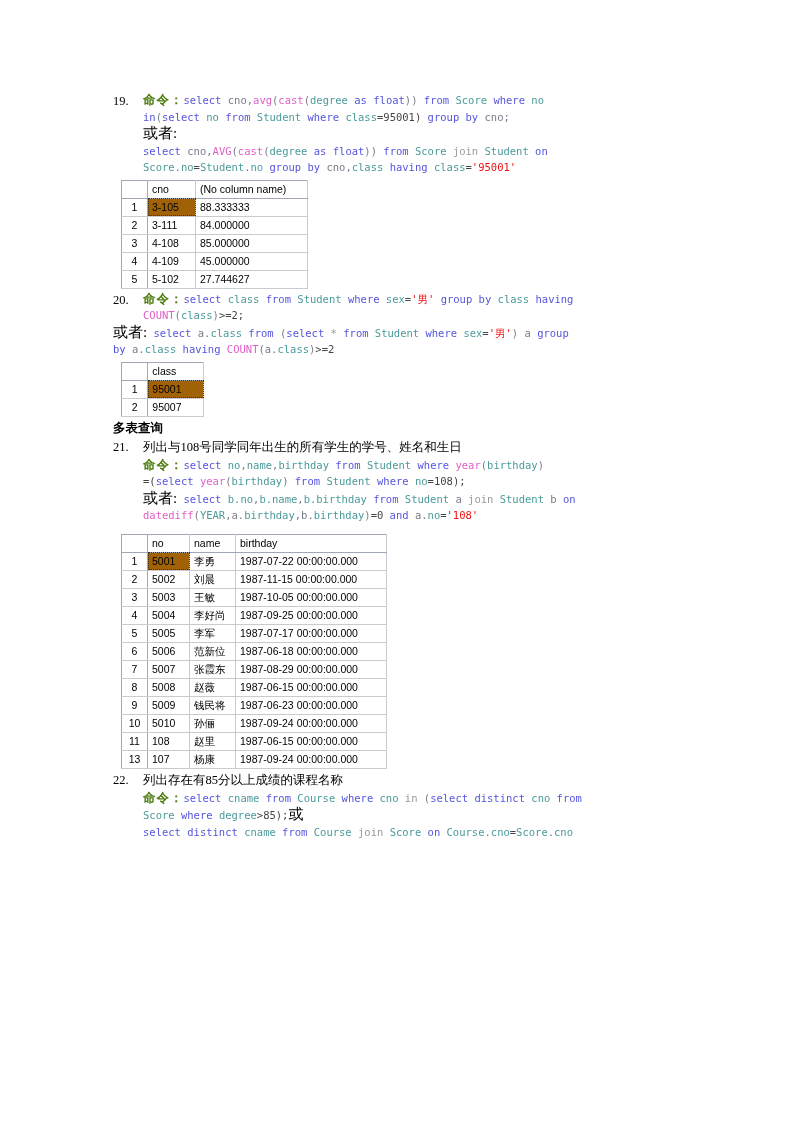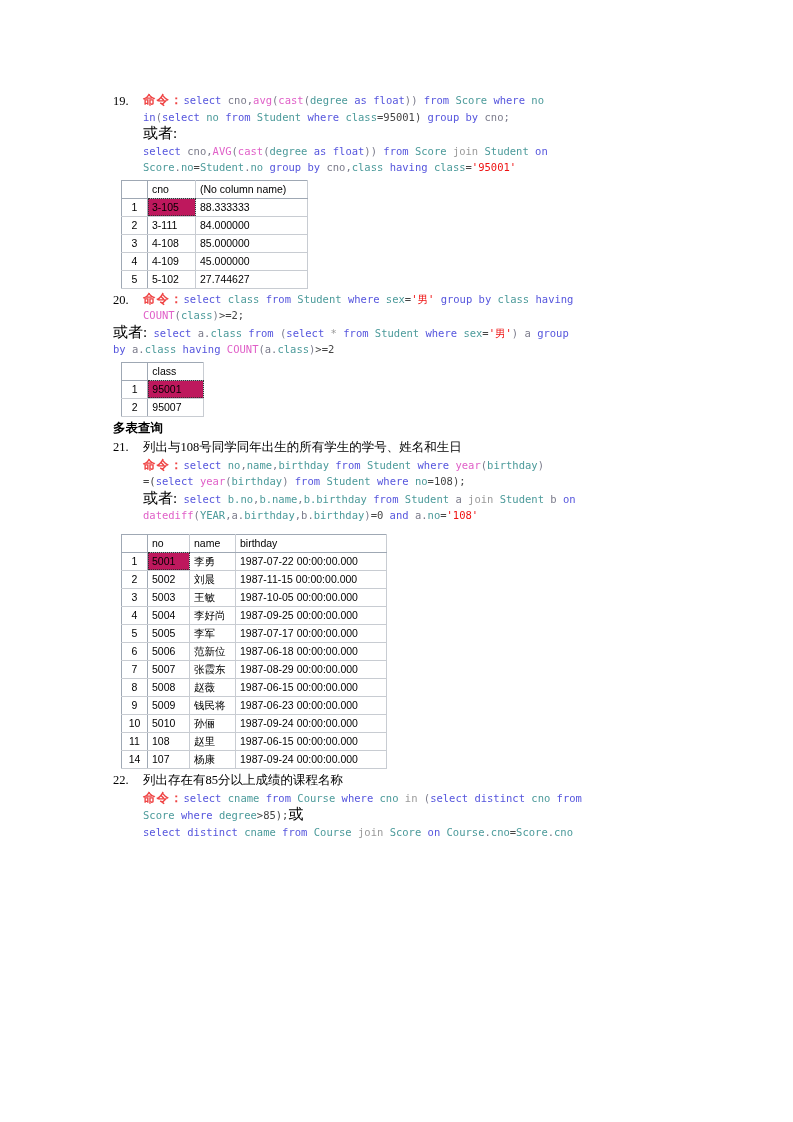--- a/index.html
+++ b/index.html
@@ -61,21 +61,21 @@
     font-size: 10.5px;
     line-height: 16.5px;
     white-space: pre-wrap;
     word-break: break-word;
     margin: 0;
   }
   .cmdlabel {
     font-family: "Liberation Serif", serif;
     font-weight: bold;
     font-size: 12.5px;
-    color: #ef4444;
+    color: #4d7c0f;
     letter-spacing: 1px;
   }
   .zh-sm {
     font-family: "Liberation Serif", serif;
     font-size: 15px;
     color: #000;
   }
 
   
   .kw   { color: #5555dd; }          
@@ -123,21 +123,21 @@
     border-bottom: 1px solid #9fa8b4;
     color: #000;
   }
   .grid td.rowno, .grid th.rowno {
     background: #ffffff;
     text-align: center;
     color: #000;
     border-right: 1px solid #9fa8b4;
   }
   .grid td.sel {
-    background: #be185d;
+    background: #a16207;
     outline: 1px dotted #333;
     outline-offset: -1px;
   }
   .grid-wrap { margin: 4px 0 2px 8px; }
   .cjk { font-family: "DejaVu Sans", "Liberation Sans", sans-serif; }
 </style>
 </head>
 <body>
 
 <div class="page">
@@ -324,21 +324,21 @@
             <td class="cjk">孙俪</td>
             <td>1987-09-24 00:00:00.000</td>
           </tr>
           <tr>
             <td class="rowno">11</td>
             <td>108</td>
             <td class="cjk">赵里</td>
             <td>1987-06-15 00:00:00.000</td>
           </tr>
           <tr>
-            <td class="rowno">14</td>
+            <td class="rowno">13</td>
             <td>107</td>
             <td class="cjk">杨康</td>
             <td>1987-09-24 00:00:00.000</td>
           </tr>
         </tbody>
       </table>
     </div>
 
     <div class="qitem" style="margin-top:2px">
       <span class="qnum">22.</span>

